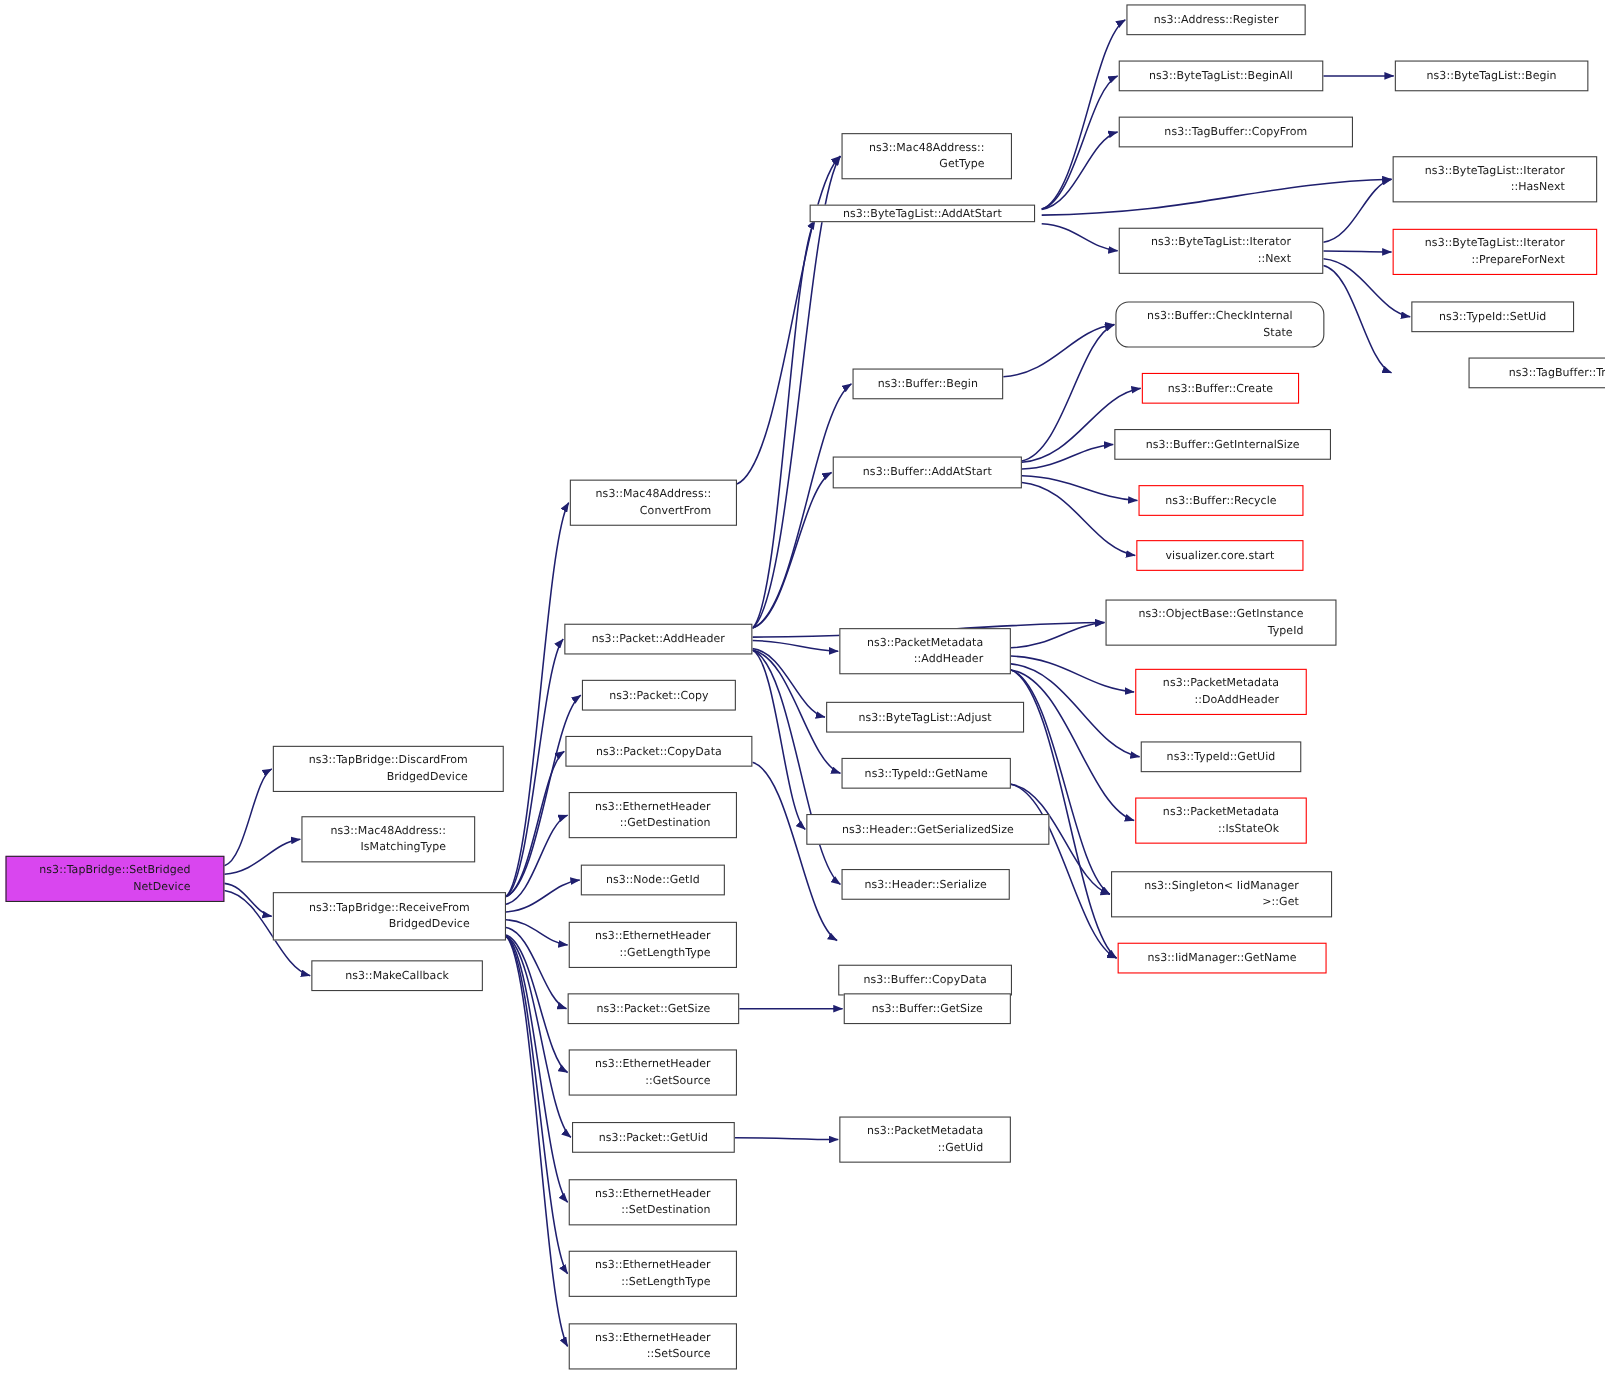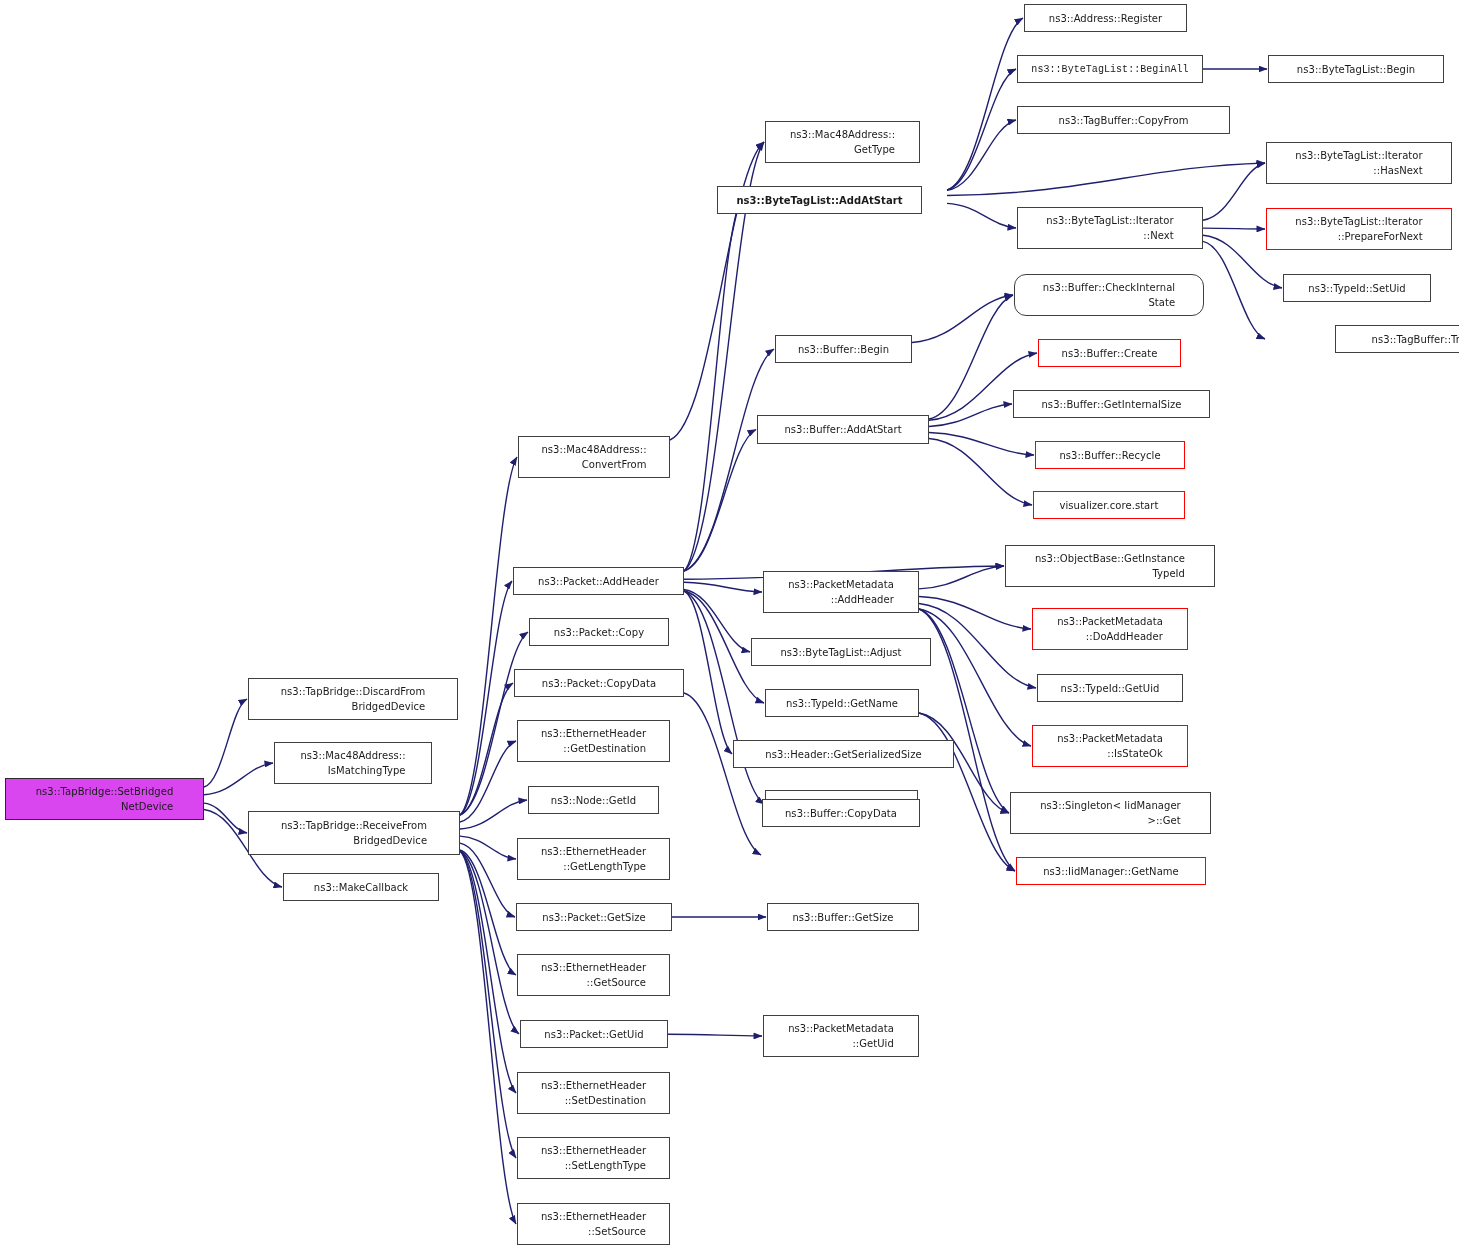--- a/index.html
+++ b/index.html
@@ -140,35 +140,35 @@
 ::GetSource</div>
       <div class="node" style="left: 520px; top: 1020px; width: 148px; height: 28px;">ns3::Packet::GetUid</div>
       <div class="node" style="left: 517px; top: 1072px; width: 153px; height: 42px;">ns3::EthernetHeader
 ::SetDestination</div>
       <div class="node" style="left: 517px; top: 1137px; width: 153px; height: 42px;">ns3::EthernetHeader
 ::SetLengthType</div>
       <div class="node" style="left: 517px; top: 1203px; width: 153px; height: 42px;">ns3::EthernetHeader
 ::SetSource</div>
       <div class="node" style="left: 765px; top: 121px; width: 155px; height: 42px;">ns3::Mac48Address::
 GetType</div>
-      <div class="node" style="left: 717px; top: 186px; width: 205px; height: 28px; font-weight: bold;">ns3::ByteTagList::AddAtStart</div>
+      <div class="node" style="left: 736px; top: 186px; width: 205px; height: 16px;">ns3::ByteTagList::AddAtStart</div>
       <div class="node" style="left: 775px; top: 335px; width: 137px; height: 28px;">ns3::Buffer::Begin</div>
       <div class="node" style="left: 757px; top: 415px; width: 172px; height: 29px;">ns3::Buffer::AddAtStart</div>
       <div class="node" style="left: 763px; top: 571px; width: 156px; height: 42px;">ns3::PacketMetadata
 ::AddHeader</div>
       <div class="node" style="left: 751px; top: 638px; width: 180px; height: 28px;">ns3::ByteTagList::Adjust</div>
       <div class="node" style="left: 765px; top: 689px; width: 154px; height: 28px;">ns3::TypeId::GetName</div>
       <div class="node" style="left: 733px; top: 740px; width: 221px; height: 28px;">ns3::Header::GetSerializedSize</div>
       <div class="node" style="left: 765px; top: 790px; width: 153px; height: 28px;">ns3::Header::Serialize</div>
-      <div class="node" style="left: 762px; top: 799px; width: 158px; height: 28px;">ns3::Buffer::CopyData</div>
+      <div class="node" style="left: 762px; top: 877px; width: 158px; height: 28px;">ns3::Buffer::CopyData</div>
       <div class="node" style="left: 767px; top: 903px; width: 152px; height: 28px;">ns3::Buffer::GetSize</div>
       <div class="node" style="left: 763px; top: 1015px; width: 156px; height: 42px;">ns3::PacketMetadata
 ::GetUid</div>
       <div class="node" style="left: 1024px; top: 4px; width: 163px; height: 28px;">ns3::Address::Register</div>
-      <div class="node" style="left: 1017px; top: 55px; width: 186px; height: 28px; font-family: Liberation Mono, monospace;">ns3::ByteTagList::BeginAll</div>
+      <div class="node" style="left: 1017px; top: 55px; width: 186px; height: 28px;">ns3::ByteTagList::BeginAll</div>
       <div class="node" style="left: 1017px; top: 106px; width: 213px; height: 28px;">ns3::TagBuffer::CopyFrom</div>
       <div class="node" style="left: 1017px; top: 207px; width: 186px; height: 42px;">ns3::ByteTagList::Iterator
 ::Next</div>
       <div class="node" style="left: 1014px; top: 274px; width: 190px; height: 42px; border-radius: 12px;">ns3::Buffer::CheckInternal
 State</div>
       <div class="node highlight" style="left: 1038px; top: 339px; width: 143px; height: 28px;">ns3::Buffer::Create</div>
       <div class="node" style="left: 1013px; top: 390px; width: 197px; height: 28px;">ns3::Buffer::GetInternalSize</div>
       <div class="node highlight" style="left: 1035px; top: 441px; width: 150px; height: 28px;">ns3::Buffer::Recycle</div>
       <div class="node highlight" style="left: 1033px; top: 491px; width: 152px; height: 28px;">visualizer.core.start</div>
       <div class="node" style="left: 1005px; top: 545px; width: 210px; height: 42px;">ns3::ObjectBase::GetInstance

